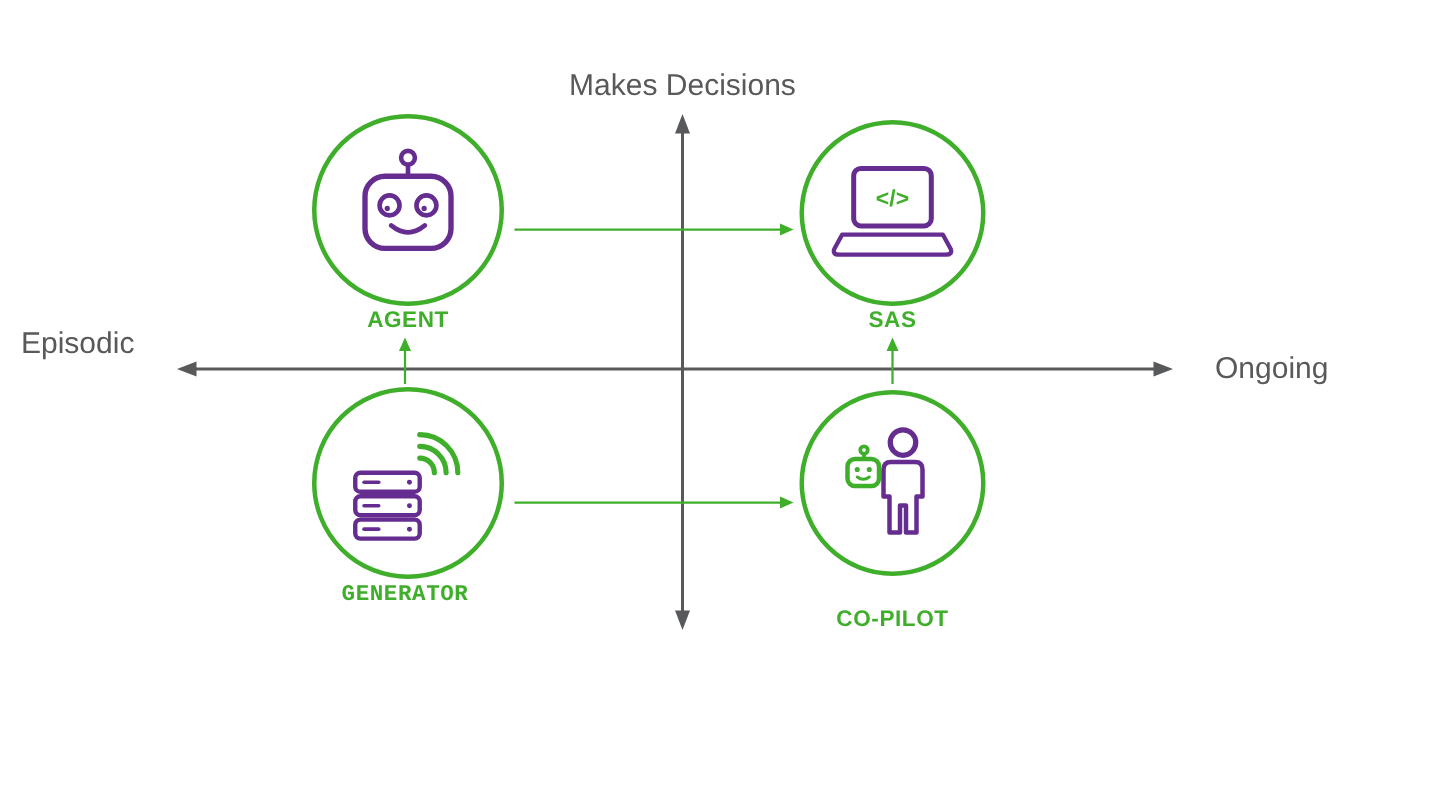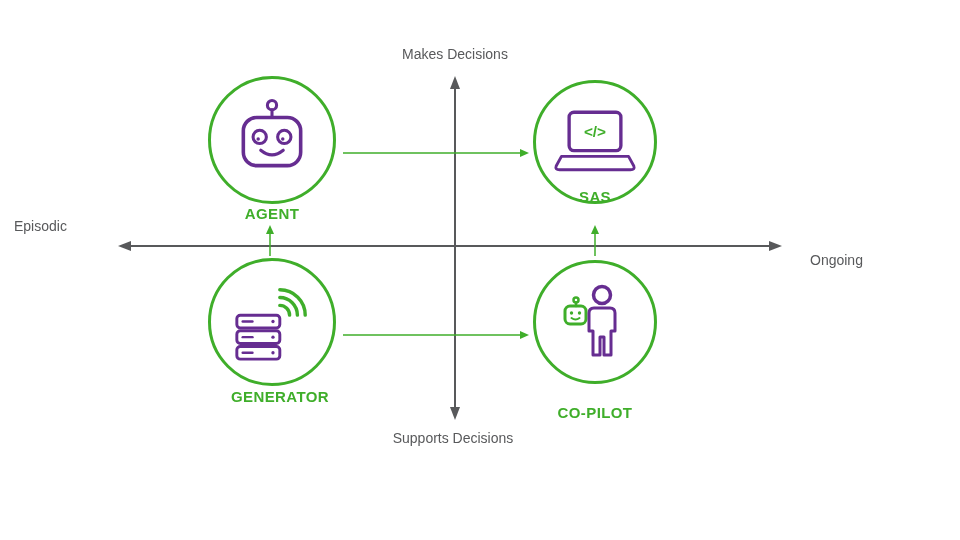--- a/index.html
+++ b/index.html
@@ -13,21 +13,21 @@
   .canvas{
     position:relative;width:960px;height:540px;background:var(--bg);
     font-family:"Liberation Sans",sans-serif;overflow:hidden;
   }
   .overlay{position:absolute;left:0;top:0;}
   .axis-line{stroke:var(--axis);stroke-width:2;}
   .axis-head{fill:var(--axis);}
   .flow-line{stroke:var(--green);stroke-width:1.5;}
   .flow-head{fill:var(--green);}
   .axis-label{
-    position:absolute;color:var(--axis);font-size:14px;white-space:nowrap;
+    position:absolute;color:var(--axis);font-size:20px;white-space:nowrap;
   }
   .centered{transform:translateX(-50%);}
   .node-circle{
     position:absolute;border-radius:50%;border:3px solid var(--green);
     background:var(--bg);display:flex;align-items:center;justify-content:center;
   }
   .node-label{
     position:absolute;transform:translateX(-50%);color:var(--green);
     font-size:15px;font-weight:bold;letter-spacing:0.4px;white-space:nowrap;
   }
@@ -62,23 +62,22 @@
     <polygon points="529,335 520,331 520,339" class="flow-head"></polygon>
 
     <line x1="270" y1="256" x2="270" y2="233" class="flow-line"></line>
     <polygon points="270,225 266,234 274,234" class="flow-head"></polygon>
 
     <line x1="595" y1="256" x2="595" y2="233" class="flow-line"></line>
     <polygon points="595,225 591,234 599,234" class="flow-head"></polygon>
   </svg>
 
   <div class="axis-label centered" style="left:455px;top:46px;">Makes Decisions</div>
-  <div class="axis-label centered" style="left:453px;top:430px;">Supports Decisions</div>
   <div class="axis-label" style="left:14px;top:218px;">Episodic</div>
-  <div class="axis-label" style="left:810px;top:235px;margin-top:17px;">Ongoing</div>
+  <div class="axis-label" style="left:810px;top:235px;">Ongoing</div>
 
   <div class="node-circle" style="left:208px;top:76px;width:128px;height:128px;">
     <svg width="84" height="86" viewBox="0 0 80 84">
       <circle cx="40" cy="8" r="4.5" class="icon-stroke-p" stroke-width="3"></circle>
       <line x1="40" y1="12.5" x2="40" y2="20" class="icon-stroke-p" stroke-width="3"></line>
       <rect x="12" y="20" width="56" height="47" rx="13" class="icon-stroke-p" stroke-width="3.5"></rect>
       <circle cx="28" cy="39" r="6.5" class="icon-stroke-p" stroke-width="3"></circle>
       <circle cx="52" cy="39" r="6.5" class="icon-stroke-p" stroke-width="3"></circle>
       <circle cx="26.5" cy="41" r="1.7" class="icon-fill-p"></circle>
       <circle cx="50.5" cy="41" r="1.7" class="icon-fill-p"></circle>
@@ -87,39 +86,39 @@
   </div>
   <div class="node-label" style="left:272px;top:205px;">AGENT</div>
 
   <div class="node-circle" style="left:533px;top:80px;width:124px;height:124px;">
     <svg width="92" height="70" viewBox="0 0 96 72">
       <rect x="21" y="5" width="54" height="40" rx="5" class="icon-stroke-p" stroke-width="3.5"></rect>
       <path d="M13 51 L83 51 L88.5 61 Q90 65 85 65 L11 65 Q6 65 7.5 61 Z" class="icon-stroke-p" stroke-width="3"></path>
       <text x="48" y="31" text-anchor="middle" class="code-text">&lt;/&gt;</text>
     </svg>
   </div>
-  <div class="node-label" style="left:595px;top:188px;text-align:center;">SAS</div>
+  <div class="node-label" style="left:595px;top:205px;text-align:center;">SAS</div>
 
   <div class="node-circle" style="left:208px;top:258px;width:128px;height:128px;">
     <svg width="86" height="84" viewBox="0 0 88 86">
       <rect x="8" y="36" width="44" height="13" rx="3.5" class="icon-stroke-p" stroke-width="3"></rect>
       <rect x="8" y="52" width="44" height="13" rx="3.5" class="icon-stroke-p" stroke-width="3"></rect>
       <rect x="8" y="68" width="44" height="13" rx="3.5" class="icon-stroke-p" stroke-width="3"></rect>
       <line x1="14" y1="42.5" x2="24" y2="42.5" class="icon-stroke-p" stroke-width="2.5"></line>
       <line x1="14" y1="58.5" x2="24" y2="58.5" class="icon-stroke-p" stroke-width="2.5"></line>
       <line x1="14" y1="74.5" x2="24" y2="74.5" class="icon-stroke-p" stroke-width="2.5"></line>
       <circle cx="45" cy="42.5" r="1.7" class="icon-fill-p"></circle>
       <circle cx="45" cy="58.5" r="1.7" class="icon-fill-p"></circle>
       <circle cx="45" cy="74.5" r="1.7" class="icon-fill-p"></circle>
       <path d="M52 26 A10 10 0 0 1 62 36" class="icon-stroke-g" stroke-width="3.5"></path>
       <path d="M52 18 A18 18 0 0 1 70 36" class="icon-stroke-g" stroke-width="3.5"></path>
       <path d="M52 10 A26 26 0 0 1 78 36" class="icon-stroke-g" stroke-width="3.5"></path>
     </svg>
   </div>
-  <div class="node-label" style="left:280px;top:388px;">GENERATOR</div>
+  <div class="node-label" style="left:270px;top:388px;font-family:Liberation Mono, monospace;">GENERATOR</div>
 
   <div class="node-circle" style="left:533px;top:260px;width:124px;height:124px;">
     <svg width="80" height="82" viewBox="0 0 80 80">
 
       <circle cx="21" cy="18" r="2.5" class="icon-stroke-g" stroke-width="2.5"></circle>
       <line x1="21" y1="20.5" x2="21" y2="24" class="icon-stroke-g" stroke-width="2.5"></line>
       <rect x="10" y="24" width="21" height="18" rx="5" class="icon-stroke-g" stroke-width="3"></rect>
       <circle cx="16.5" cy="31" r="1.7" class="icon-fill-g"></circle>
       <circle cx="24.5" cy="31" r="1.7" class="icon-fill-g"></circle>
       <path d="M16.5 36 Q20.5 39 24.5 36" class="icon-stroke-g" stroke-width="2"></path>

